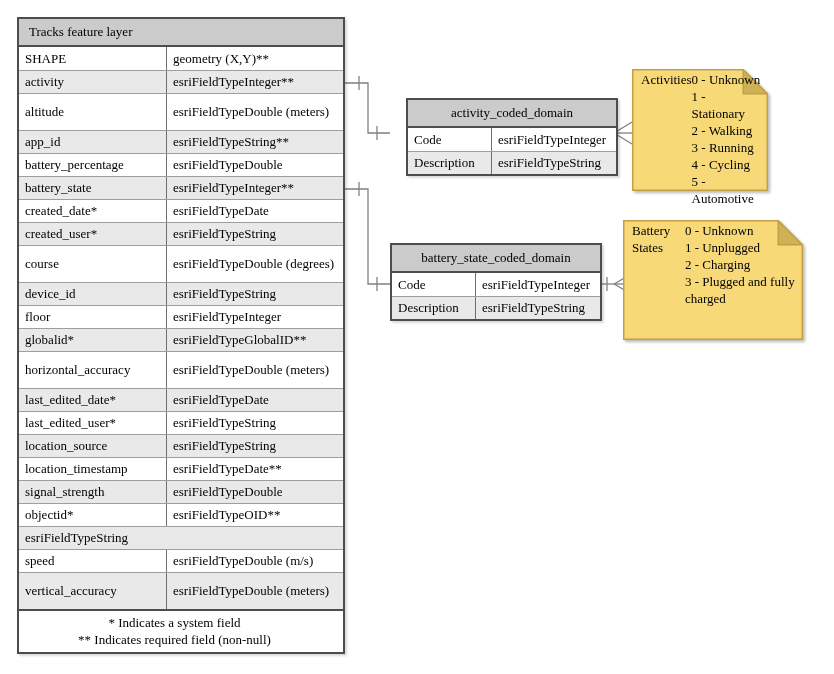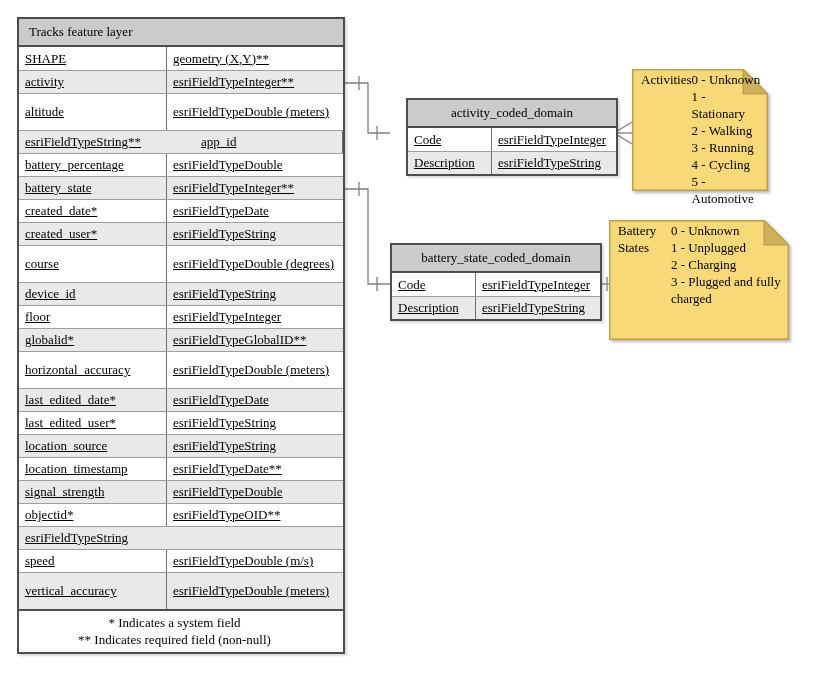--- a/index.html
+++ b/index.html
@@ -36,21 +36,21 @@
     box-shadow:2px 2px 2px rgba(0,0,0,0.15);
   }
   .ttitle{
     height:28px;display:flex;align-items:center;
     background:var(--table-header-fill);
     border-bottom:2px solid var(--table-border);
     padding-left:10px;
   }
   .vtable.small .ttitle{justify-content:center;padding-left:0;}
   .rows{display:block;}
-  .mrow{display:flex;height:23px;border-top:1px solid var(--row-line);text-decoration:underline;}
+  .mrow{display:flex;height:23px;border-top:1px solid var(--row-line);}
   .rows div.mrow:first-of-type{border-top:none;}
   .rows div.mrow:nth-of-type(even){background:var(--row-alt-fill);}
   .mrow.tall{height:37px;}
   .cell{display:flex;align-items:center;padding-left:6px;overflow:hidden;white-space:nowrap;}
   .main .cell.name{width:148px;border-right:1px solid var(--col-line);}
   .small .cell.name{width:84px;border-right:1px solid var(--col-line);}
   .cell.type{flex:1;}
   .tfoot{
     border-top:2px solid var(--table-border);
     text-align:center;line-height:17px;padding:3px 13px 4px 0;
@@ -61,21 +61,21 @@
 
   
   .note{position:absolute;}
   .note svg.note-bg{position:absolute;left:0;top:0;filter:drop-shadow(2px 2px 1.5px rgba(0,0,0,0.28));}
   .note-text{
     position:absolute;inset:0;
     display:flex;flex-direction:row;justify-content:center;
     padding:2px 6px 2px 9px;line-height:17px;
   }
   #activities-note{left:632px;top:69px;width:136px;height:122px;}
-  #battery-note{left:609px;top:220px;width:180px;height:120px;}
+  #battery-note{left:623px;top:220px;width:180px;height:120px;}
 </style>
 </head>
 <body>
 
 <div id="canvas">
 
   <svg id="connectors" width="834" height="674" aria-hidden="true">
     <g fill="none" stroke="var(--connector)" stroke-width="1.3">
       <g>
         <path d="M345,83 H368 V133 H390"></path>
@@ -117,22 +117,22 @@
           <div class="cell name">activity</div>
           <div class="cell type">esriFieldTypeInteger**</div>
         </div>
 
         <div class="mrow tall">
           <div class="cell name">altitude</div>
           <div class="cell type">esriFieldTypeDouble (meters)</div>
         </div>
 
         <div class="mrow">
+          <div class="cell name">app_id</div>
           <div class="cell type">esriFieldTypeString**</div>
-          <div class="cell name">app_id</div>
         </div>
 
         <div class="mrow">
           <div class="cell name">battery_percentage</div>
           <div class="cell type">esriFieldTypeDouble</div>
         </div>
 
         <div class="mrow">
           <div class="cell name">battery_state</div>
           <div class="cell type">esriFieldTypeInteger**</div>

